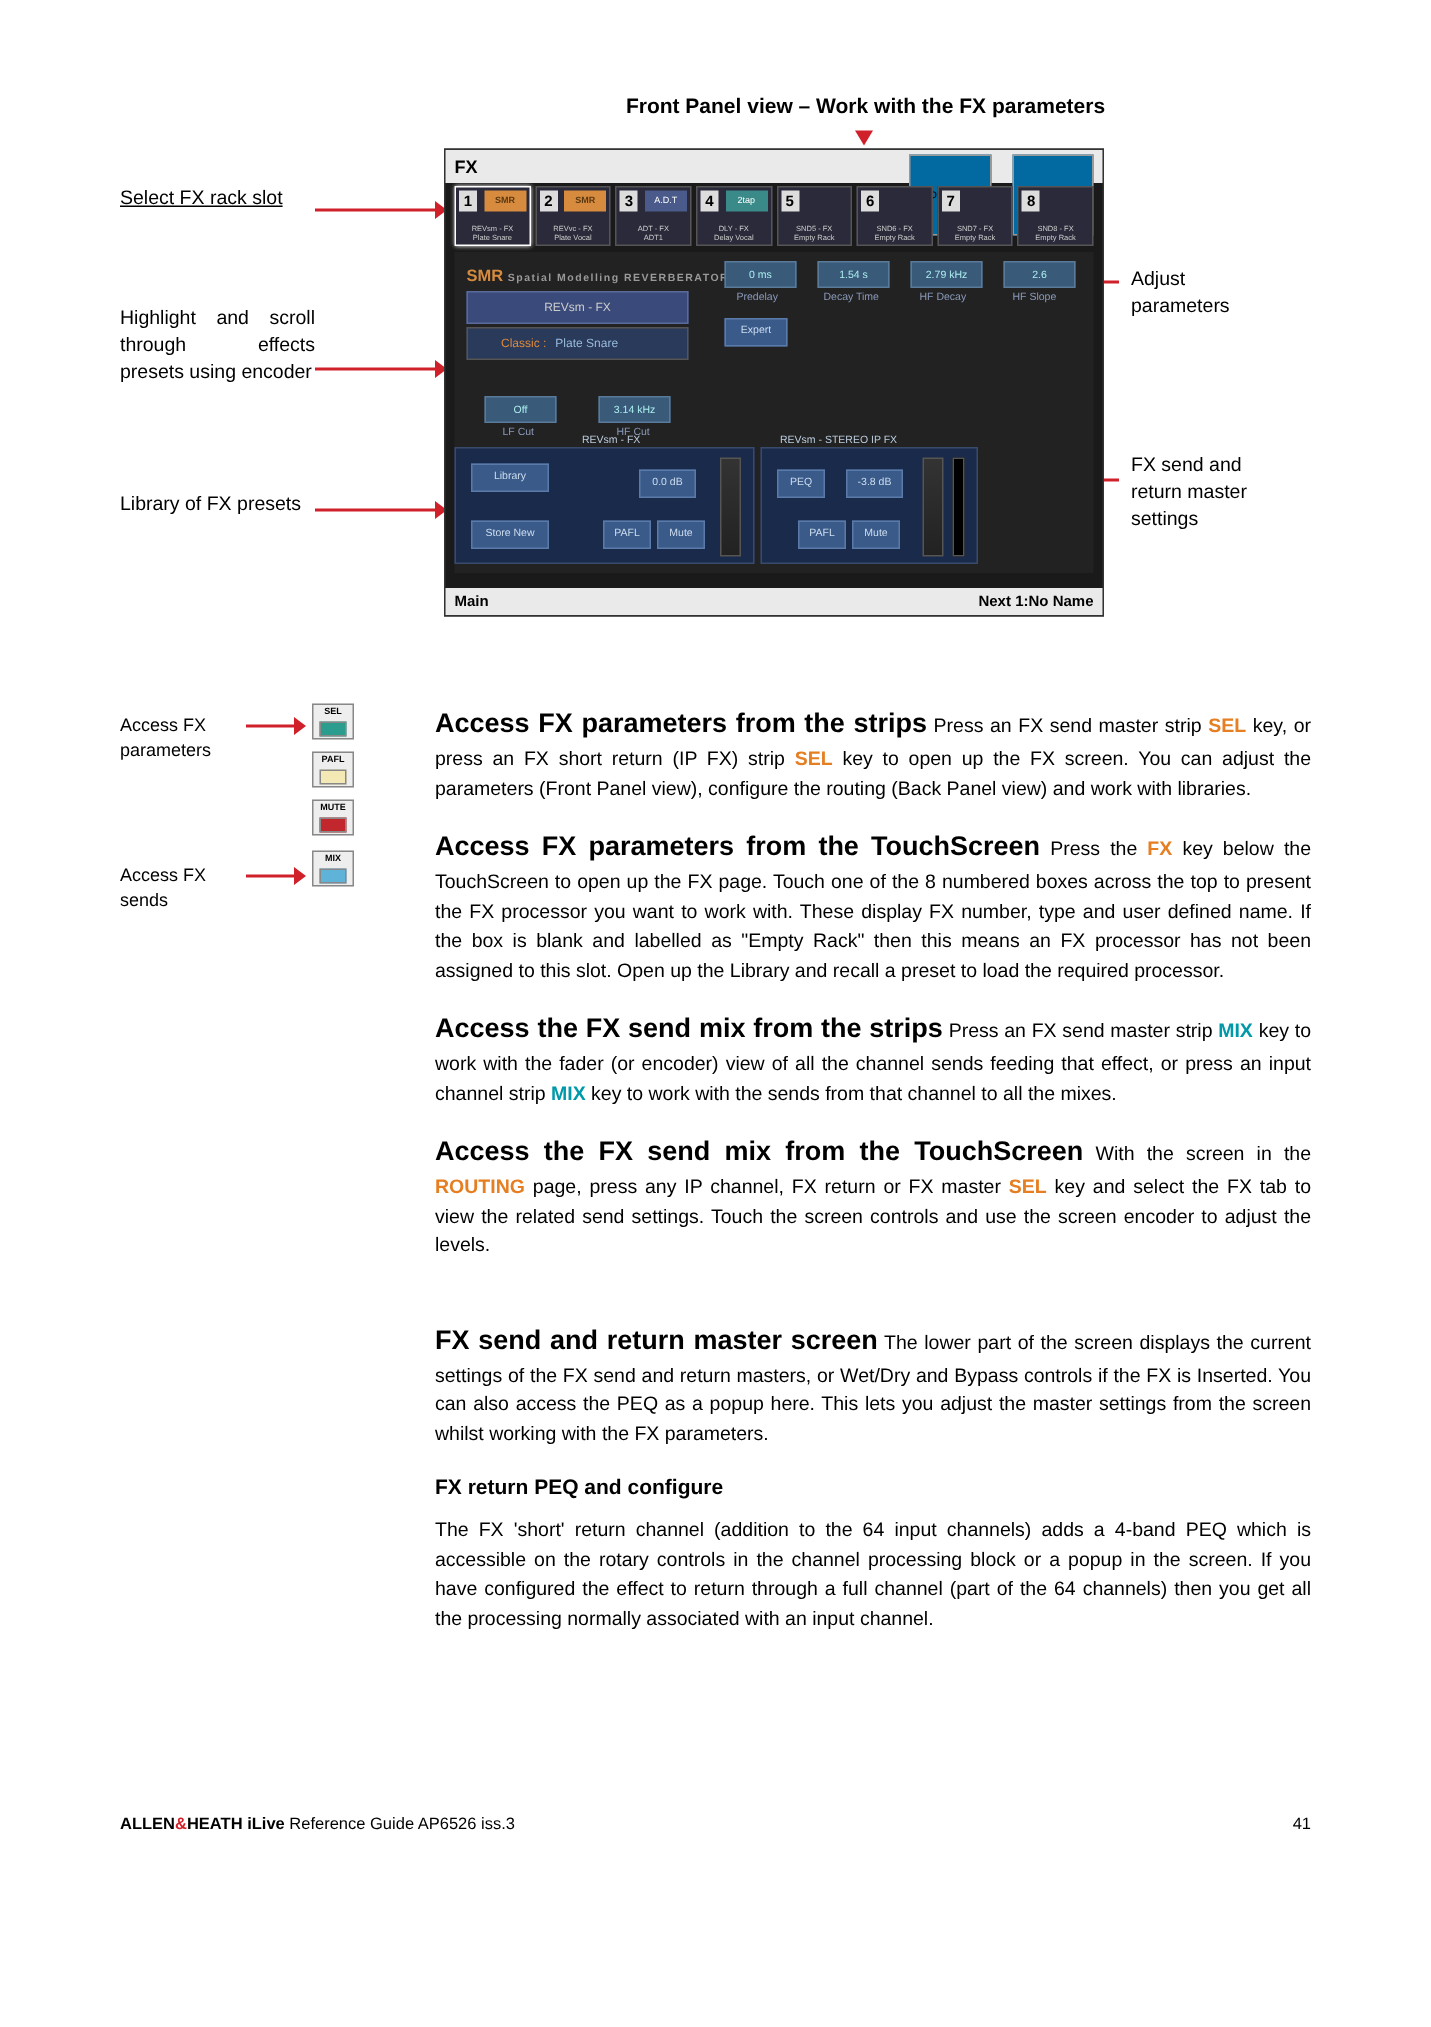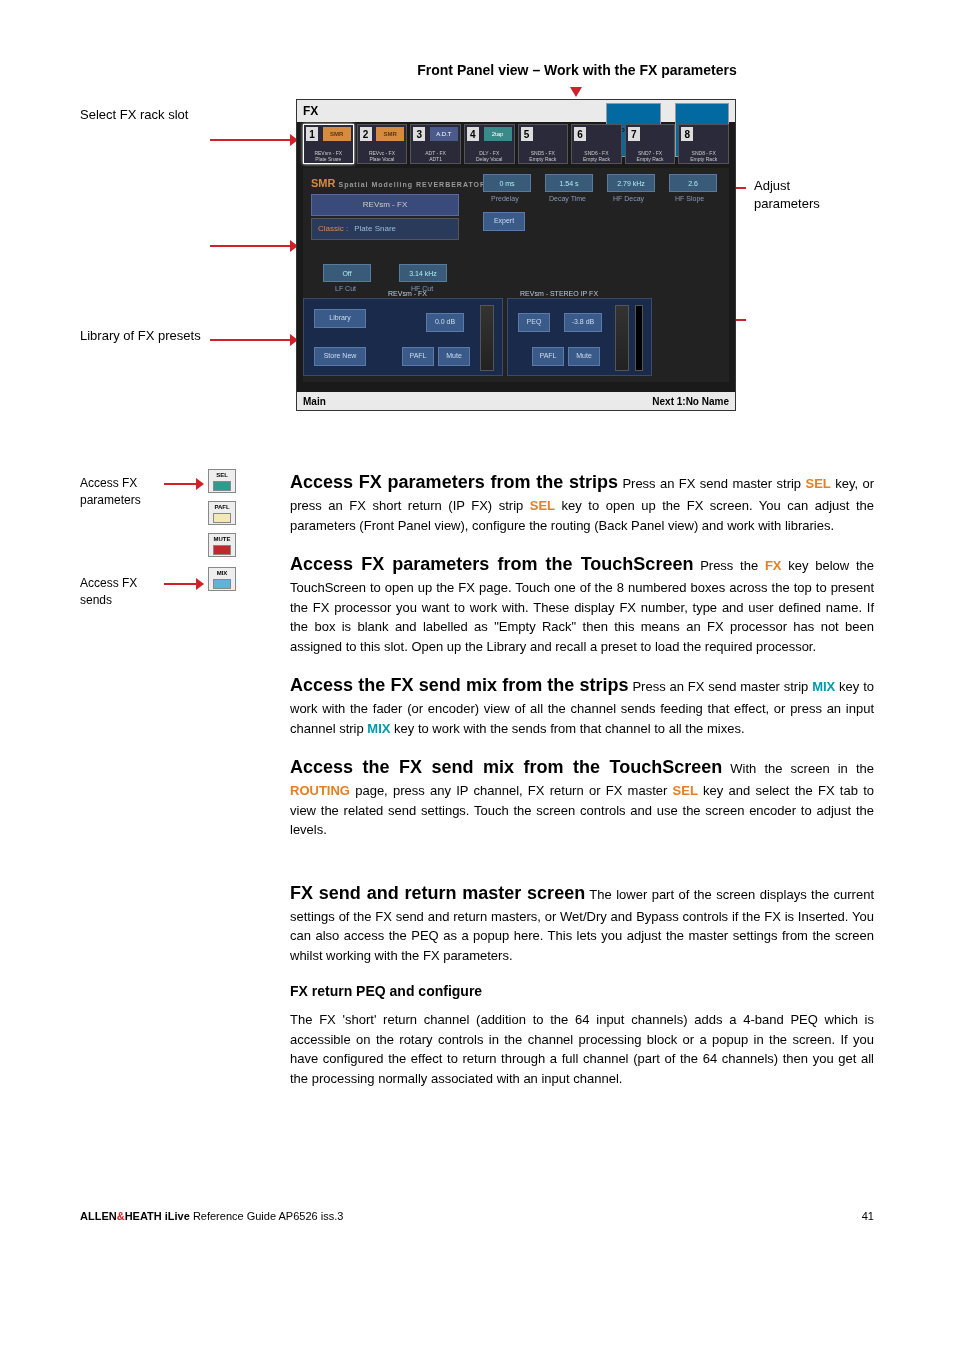--- a/index.html
+++ b/index.html
@@ -180,21 +180,21 @@
       position: absolute;
       background: #3a4a7a;
       border: 1px solid #5a6a9a;
       font-size: 8px;
       color: #ccc;
       text-align: center;
       padding: 4px;
     }
 
     .preset-name { left: 8px; top: 26px; width: 148px; }
-    .preset-classic { left: 8px; top: 50px; width: 148px; color: #dd8a3a; border-color: #555; background: #2a3a5a; text-align: left; padding-left: 6px; }
+    .preset-classic { left: 8px; top: 50px; width: 148px; color: #dd8a3a; border-color: #555; background: #2a3a5a; text-align: left; padding-left: 22px; }
     .preset-classic-val { color: #99bbdd; margin-left: 6px; }
 
     .param-box {
       position: absolute;
       background: #3a5a7a;
       border: 1px solid #5a7a9a;
       font-size: 7px;
       color: #aee;
       text-align: center;
       width: 48px;
@@ -352,31 +352,33 @@
     .clear { clear: both; }
   </style>
 </head>
 <body>
 
 <div class="title">Front Panel view – Work with the FX parameters</div>
 <div class="arrow-down-red"></div>
 
 <div class="diagram-area">
 
-  <div class="callout left" style="left:0; top:7px;">Select FX rack slot</div>
+  <div class="callout left" style="left:0; top:24px;text-decoration:underline;">Select FX rack slot</div>
   <div class="red-arrow-h" style="left:130px; top:40px; width:80px;"></div>
 
+  <div class="callout left" style="left:0; top:104px;">Highlight and scroll through effects presets using encoder</div>
   <div class="red-arrow-h" style="left:130px; top:146px; width:80px;"></div>
 
   <div class="callout left" style="left:0; top:228px;">Library of FX presets</div>
   <div class="red-arrow-h" style="left:130px; top:240px; width:80px;"></div>
 
   <div class="callout right" style="left:674px; top:50px;margin-top:28px;">Adjust parameters</div>
   <div class="red-arrow-h rev" style="left:636px; top:88px; width:30px;"></div>
 
+  <div class="callout right" style="left:674px; top:202px;">FX send and return master settings</div>
   <div class="red-arrow-h rev" style="left:576px; top:220px; width:90px;"></div>
 
   <div class="screenshot">
     <div class="screenshot-header">
       <span class="fx-label">FX</span>
       <span class="header-btn front">Front Panel</span>
       <span class="header-btn back">Back Panel</span>
     </div>
 
     <div class="slot-row">

